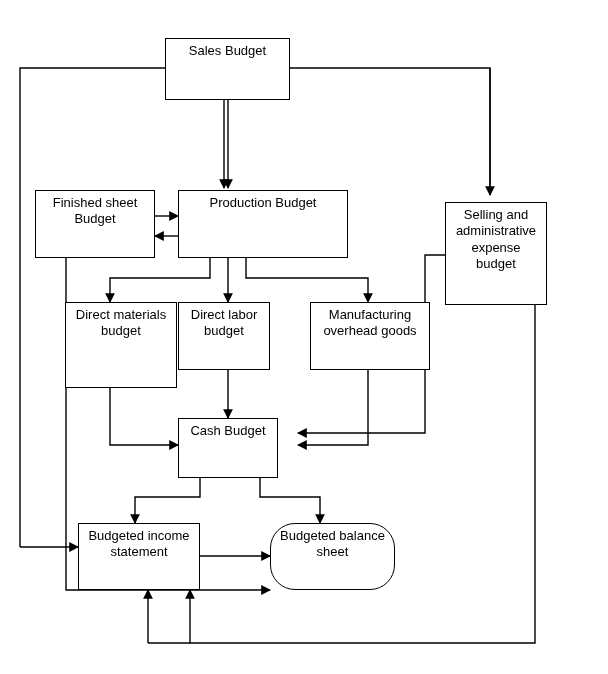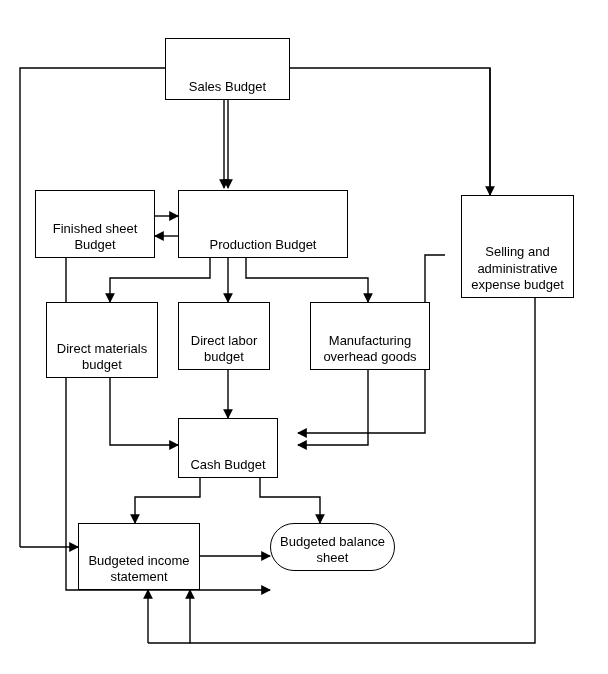--- a/index.html
+++ b/index.html
@@ -19,21 +19,21 @@
     position: absolute;
     left: 0;
     top: 0;
   }
   .node {
     position: absolute;
     background: #ffffff;
     border: 1px solid #000000;
     box-sizing: border-box;
     display: flex;
-    align-items: flex-end;
+    align-items: flex-start;
     justify-content: center;
     text-align: center;
     padding: 4px;
     line-height: 1.25;
   }
 </style>
 </head>
 <body>
 
 <div class="canvas">
@@ -95,41 +95,41 @@
   </div>
 
   <div class="node" style="left:35px; top:190px; width:120px; height:68px;">
     <span>Finished sheet Budget</span>
   </div>
 
   <div class="node" style="left:178px; top:190px; width:170px; height:68px;">
     <span>Production Budget</span>
   </div>
 
-  <div class="node" style="left:445px; top:195px; width:113px; height:103px;margin-left:16px;">
+  <div class="node" style="left:445px; top:202px; width:102px; height:103px;">
     <span>Selling and administrative expense budget</span>
   </div>
 
-  <div class="node" style="left:46px; top:302px; width:112px; height:76px;">
+  <div class="node" style="left:65px; top:302px; width:112px; height:86px;">
     <span>Direct materials budget</span>
   </div>
 
   <div class="node" style="left:178px; top:302px; width:92px; height:68px;">
     <span>Direct labor budget</span>
   </div>
 
   <div class="node" style="left:310px; top:302px; width:120px; height:68px;">
     <span>Manufacturing overhead goods</span>
   </div>
 
   <div class="node" style="left:178px; top:418px; width:100px; height:60px;">
     <span>Cash Budget</span>
   </div>
 
   <div class="node" style="left:78px; top:523px; width:122px; height:67px;">
     <span>Budgeted income statement</span>
   </div>
 
-  <div class="node" style="left:270px; top:523px; width:125px; height:48px;border-radius:25px;">
+  <div class="node" style="left:270px; top:523px; width:125px; height:67px;border-radius:25px;">
     <span>Budgeted balance sheet</span>
   </div>
 
 </div>
 
 </body></html>

